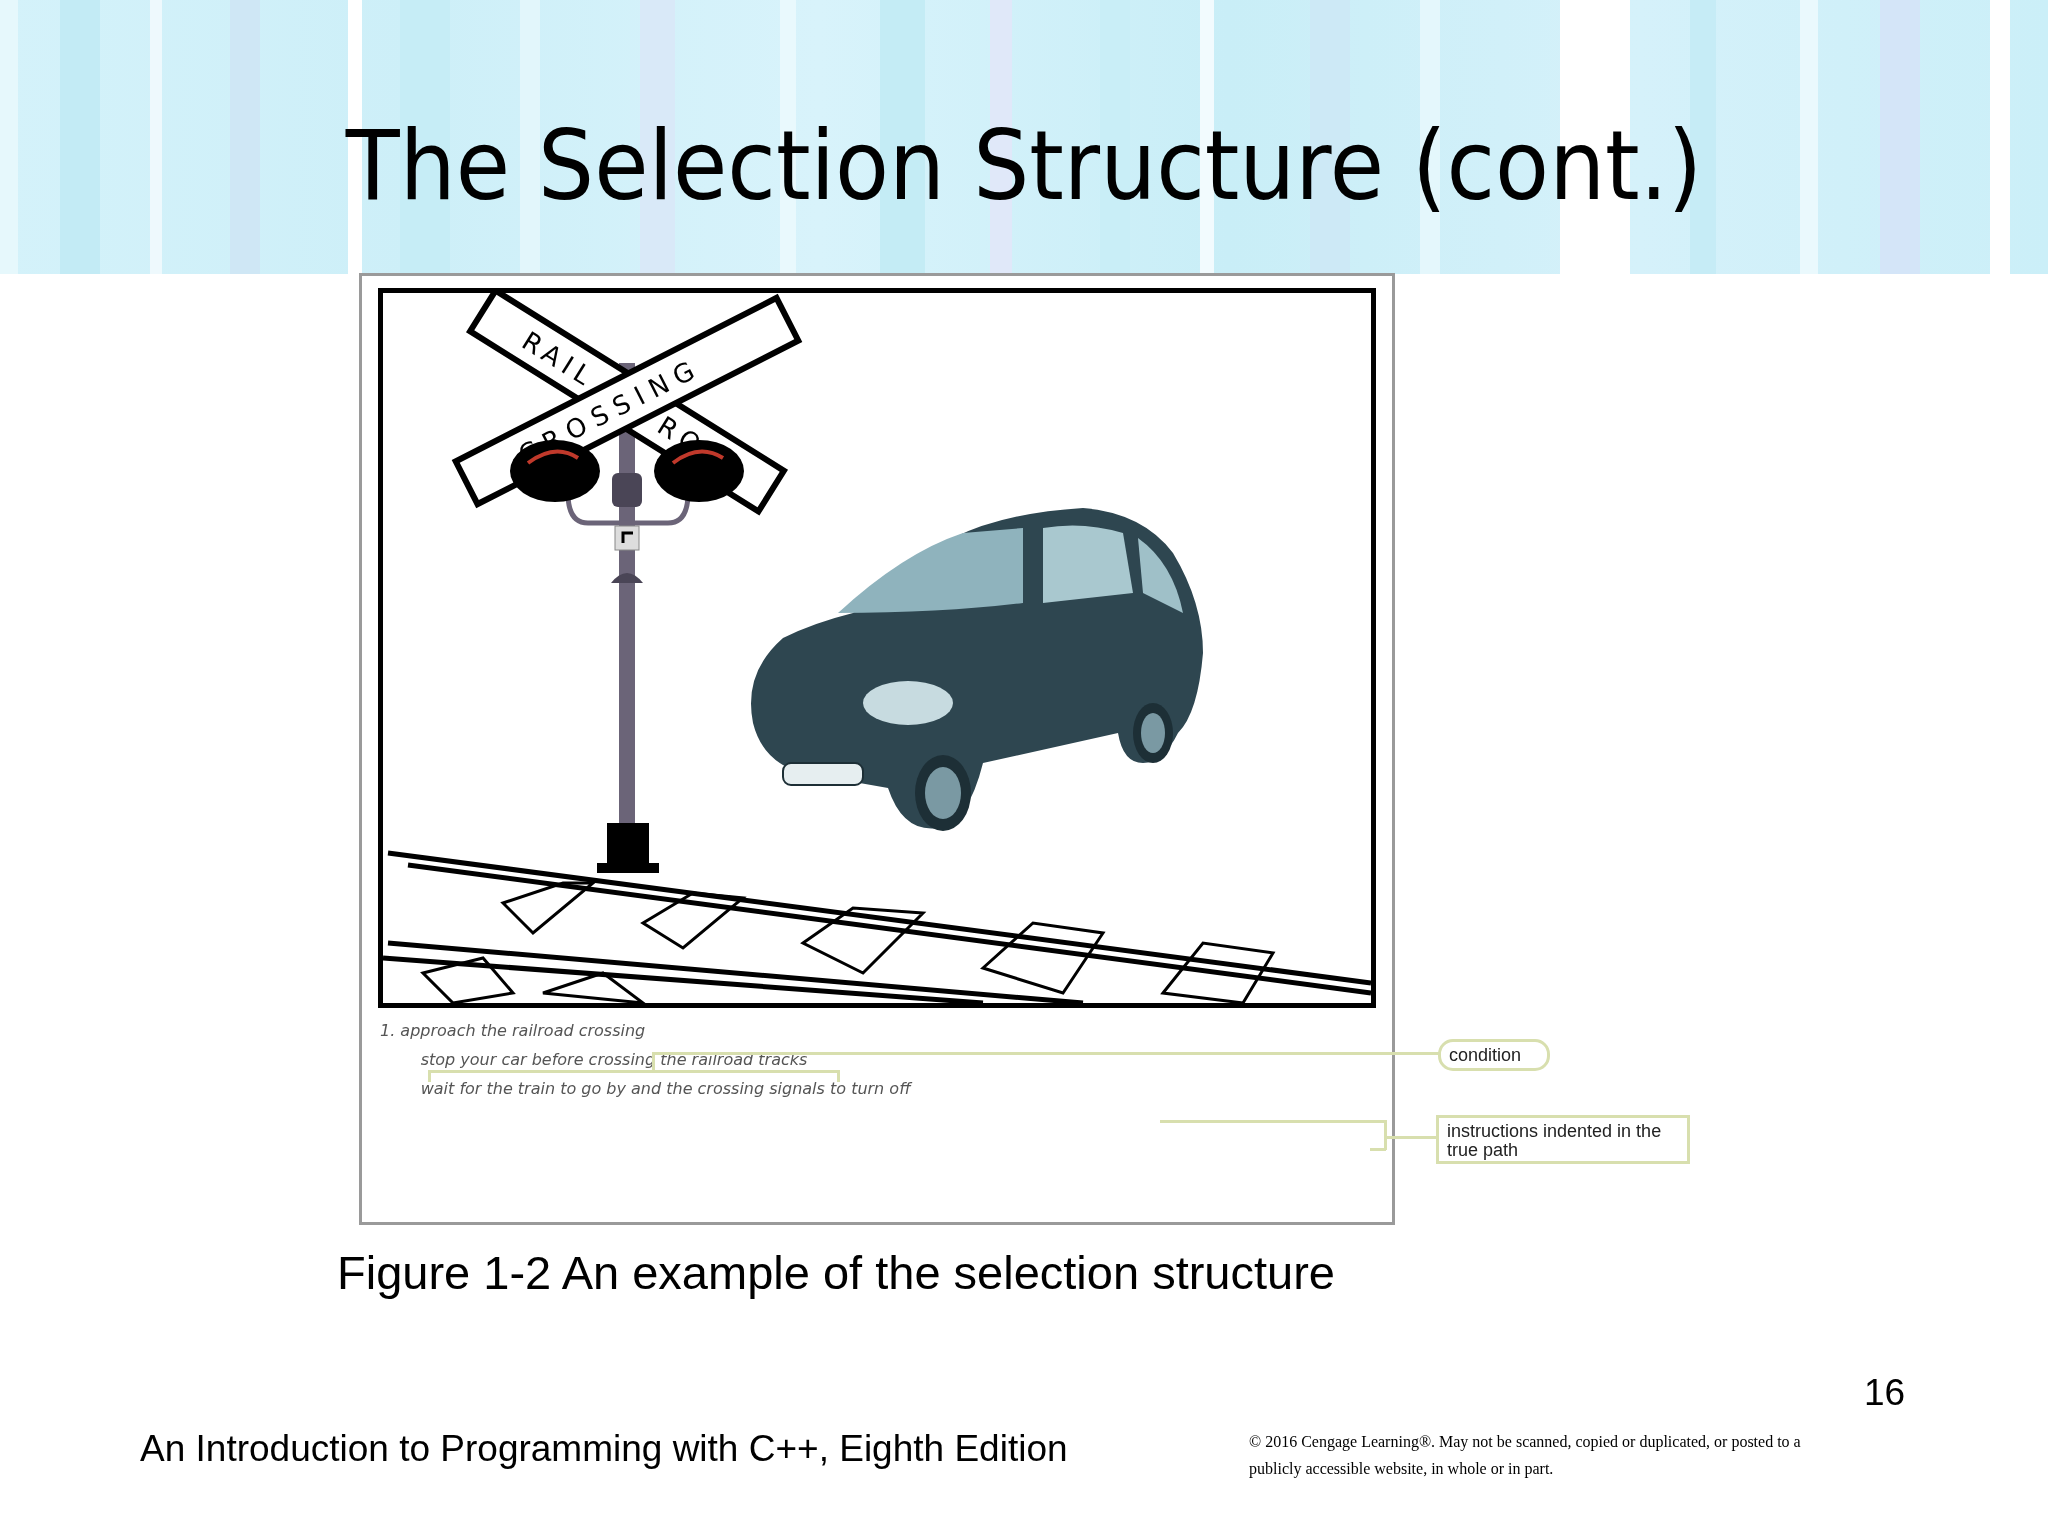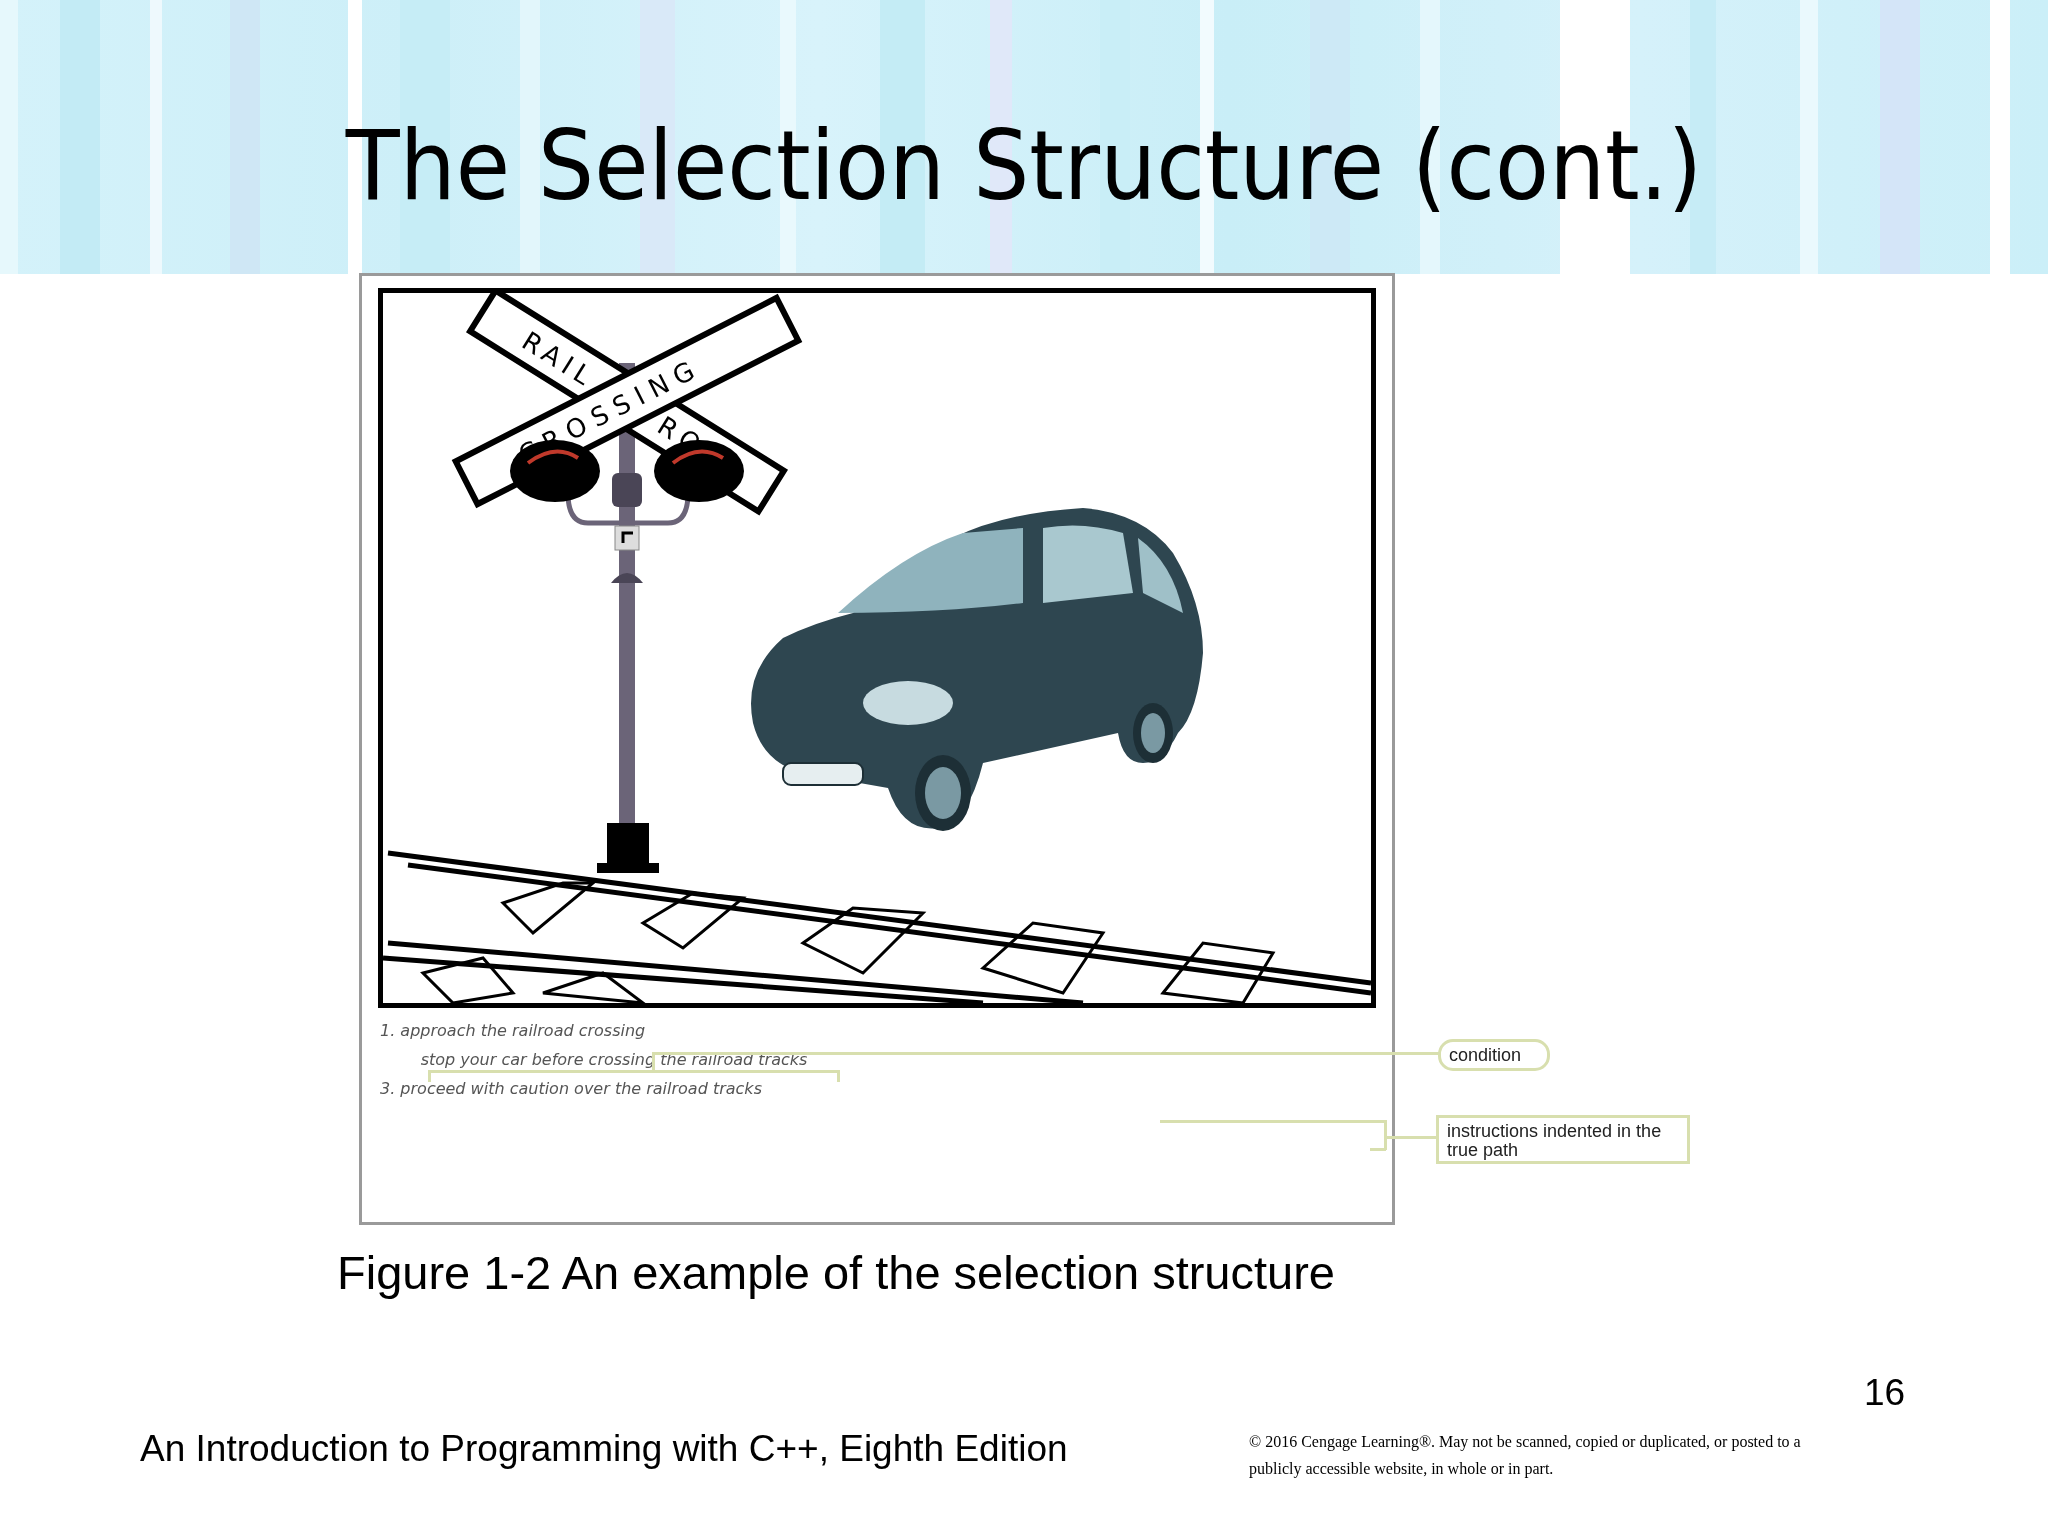--- a/index.html
+++ b/index.html
@@ -108,21 +108,21 @@
         <path d="M40 680 L100 665 L130 700 L70 710 Z"></path>
         <path d="M160 700 L220 680 L260 710 Z"></path>
       </g>
     </g>
   </svg>
 </div>
 
 <div class="steps">
   <div>1. approach the railroad crossing</div>
   <div>        stop your car before crossing the railroad tracks</div>
-  <div>3. proceed with caution over the railroad tracks</div>
+  <div>        wait for the train to go by and the crossing signals to turn off</div>
 </div>
 
 <div class="leader" style="left:652px;top:1052px;width:788px;height:3px;"></div>
 <div class="leader" style="left:652px;top:1052px;width:3px;height:18px;"></div>
 <div class="leader" style="left:428px;top:1070px;width:410px;height:3px;"></div>
 <div class="leader" style="left:428px;top:1070px;width:3px;height:12px;"></div>
 <div class="leader" style="left:837px;top:1070px;width:3px;height:12px;"></div>
 <div class="callout" style="left:1438px;top:1039px;width:112px;height:32px;border-radius:15px;">condition</div>
 
 <div class="leader" style="left:1160px;top:1120px;width:226px;height:3px;"></div>

